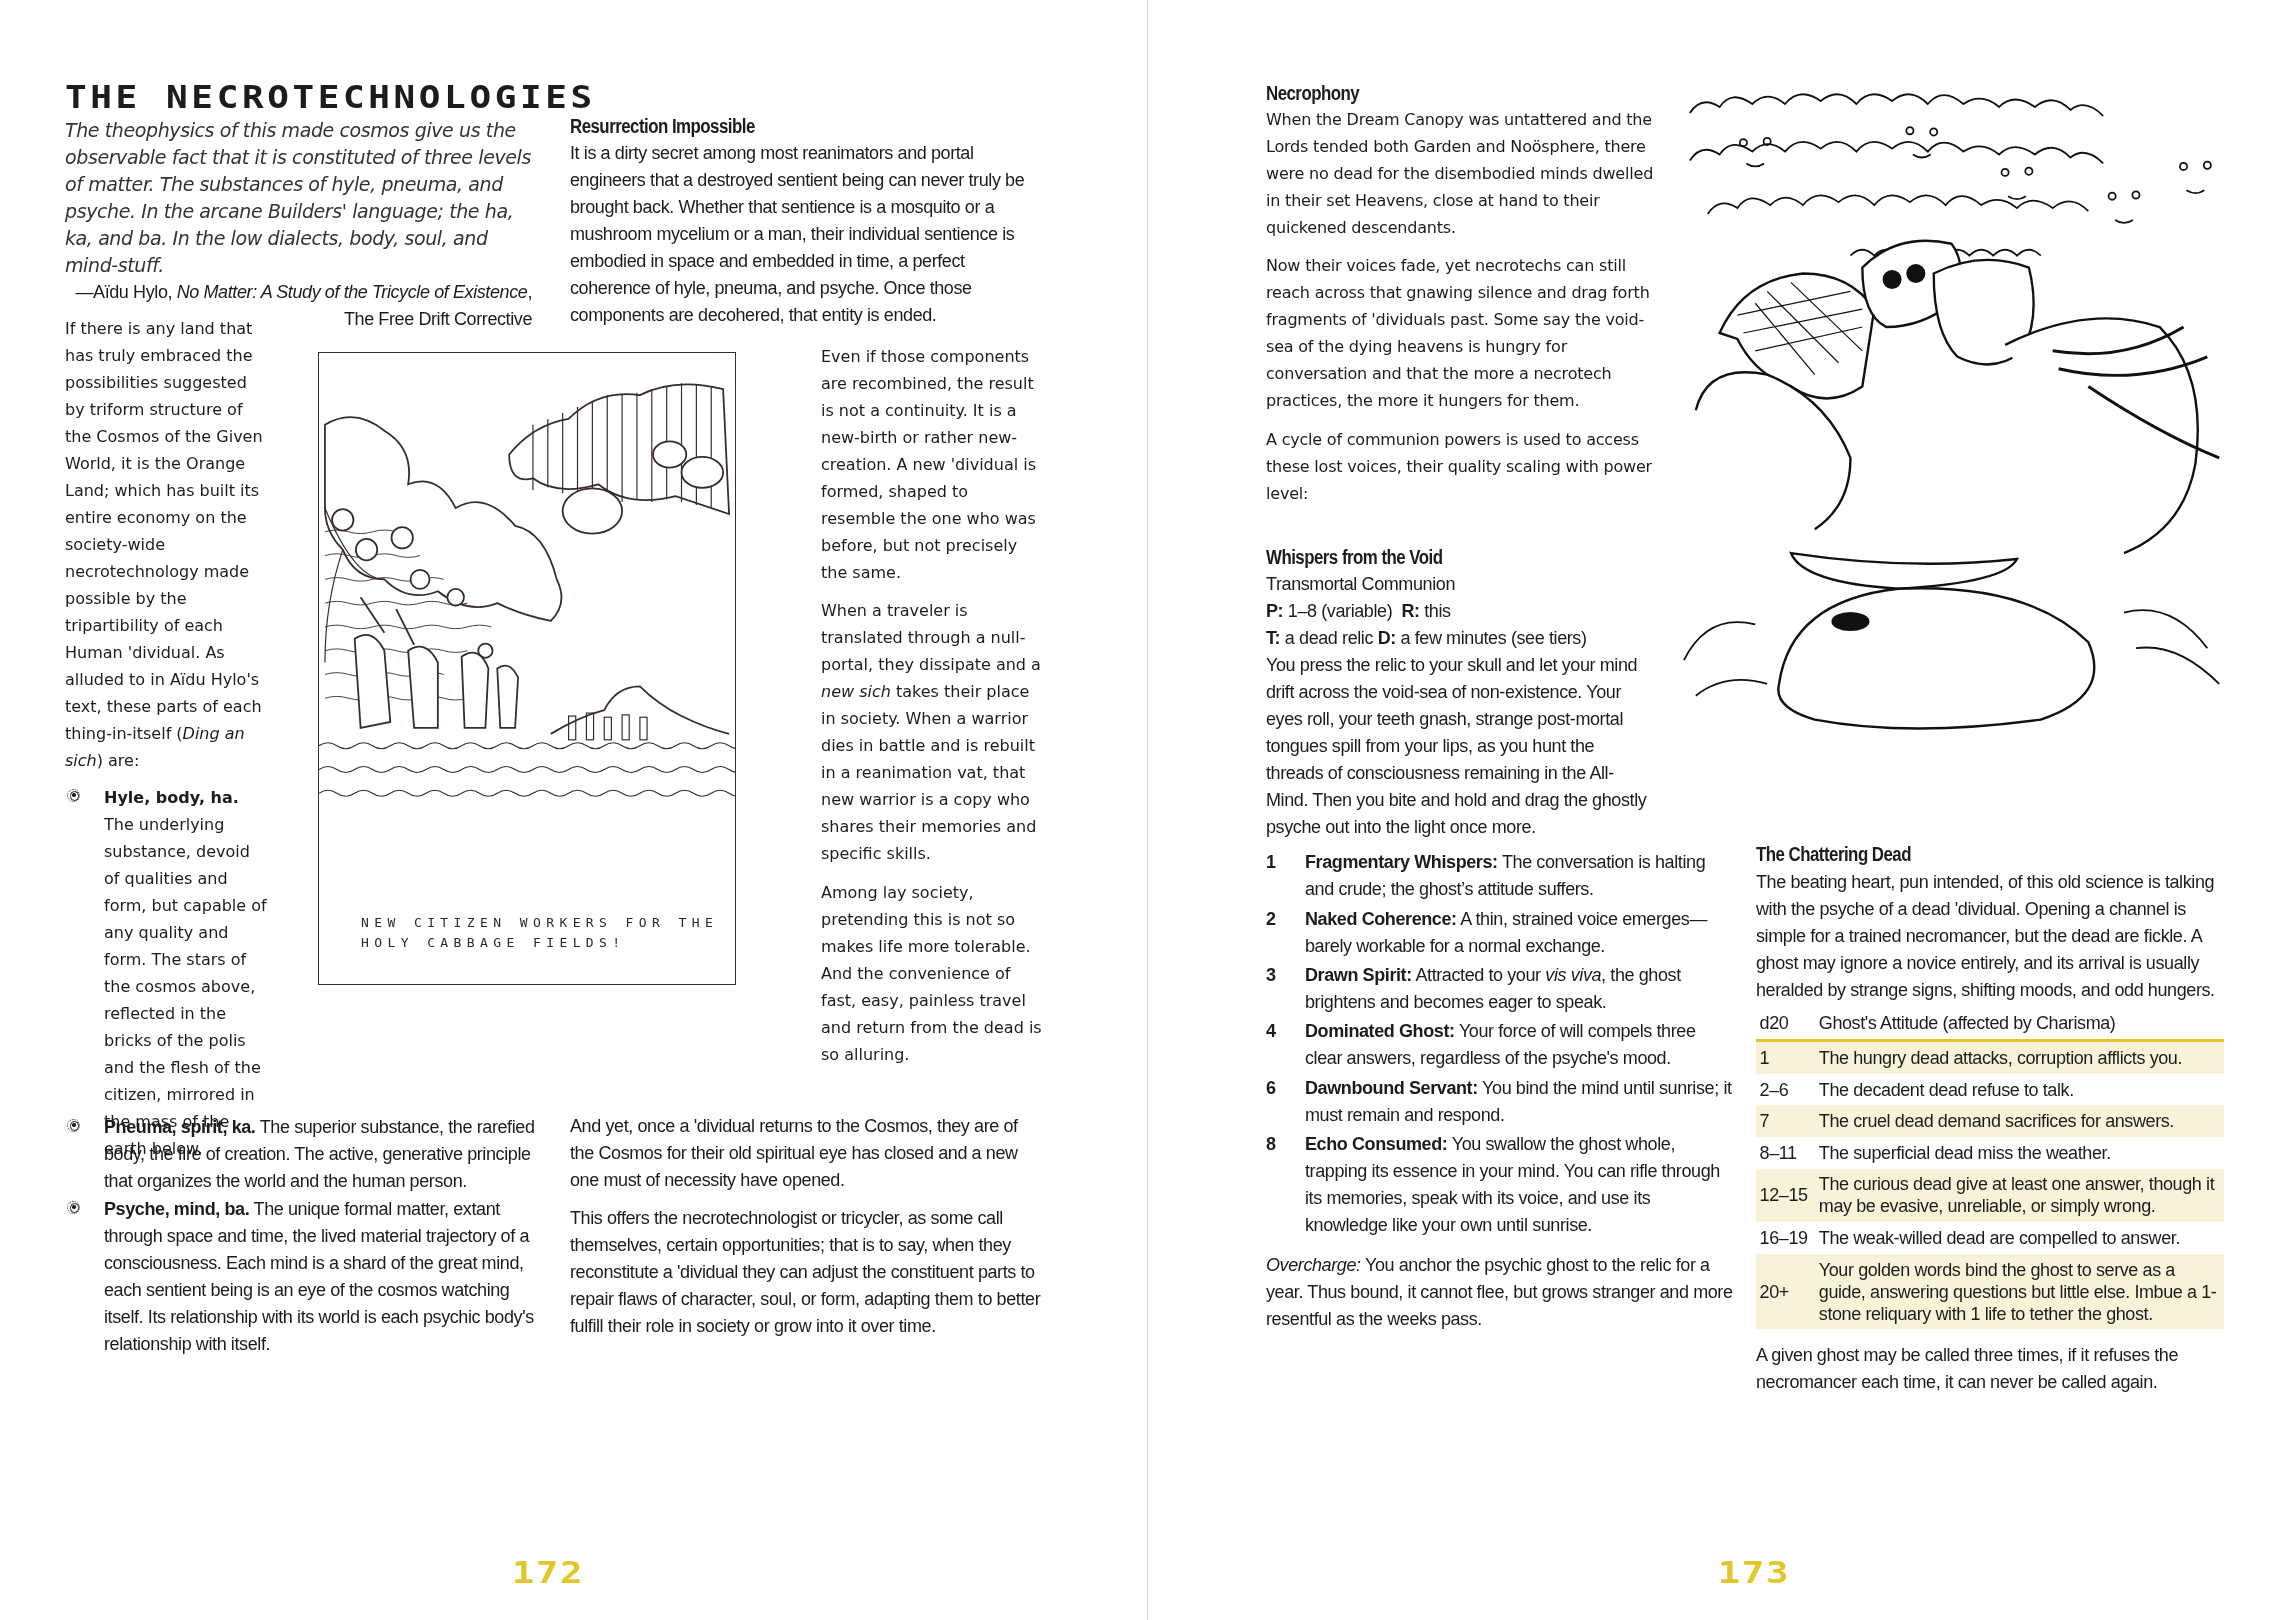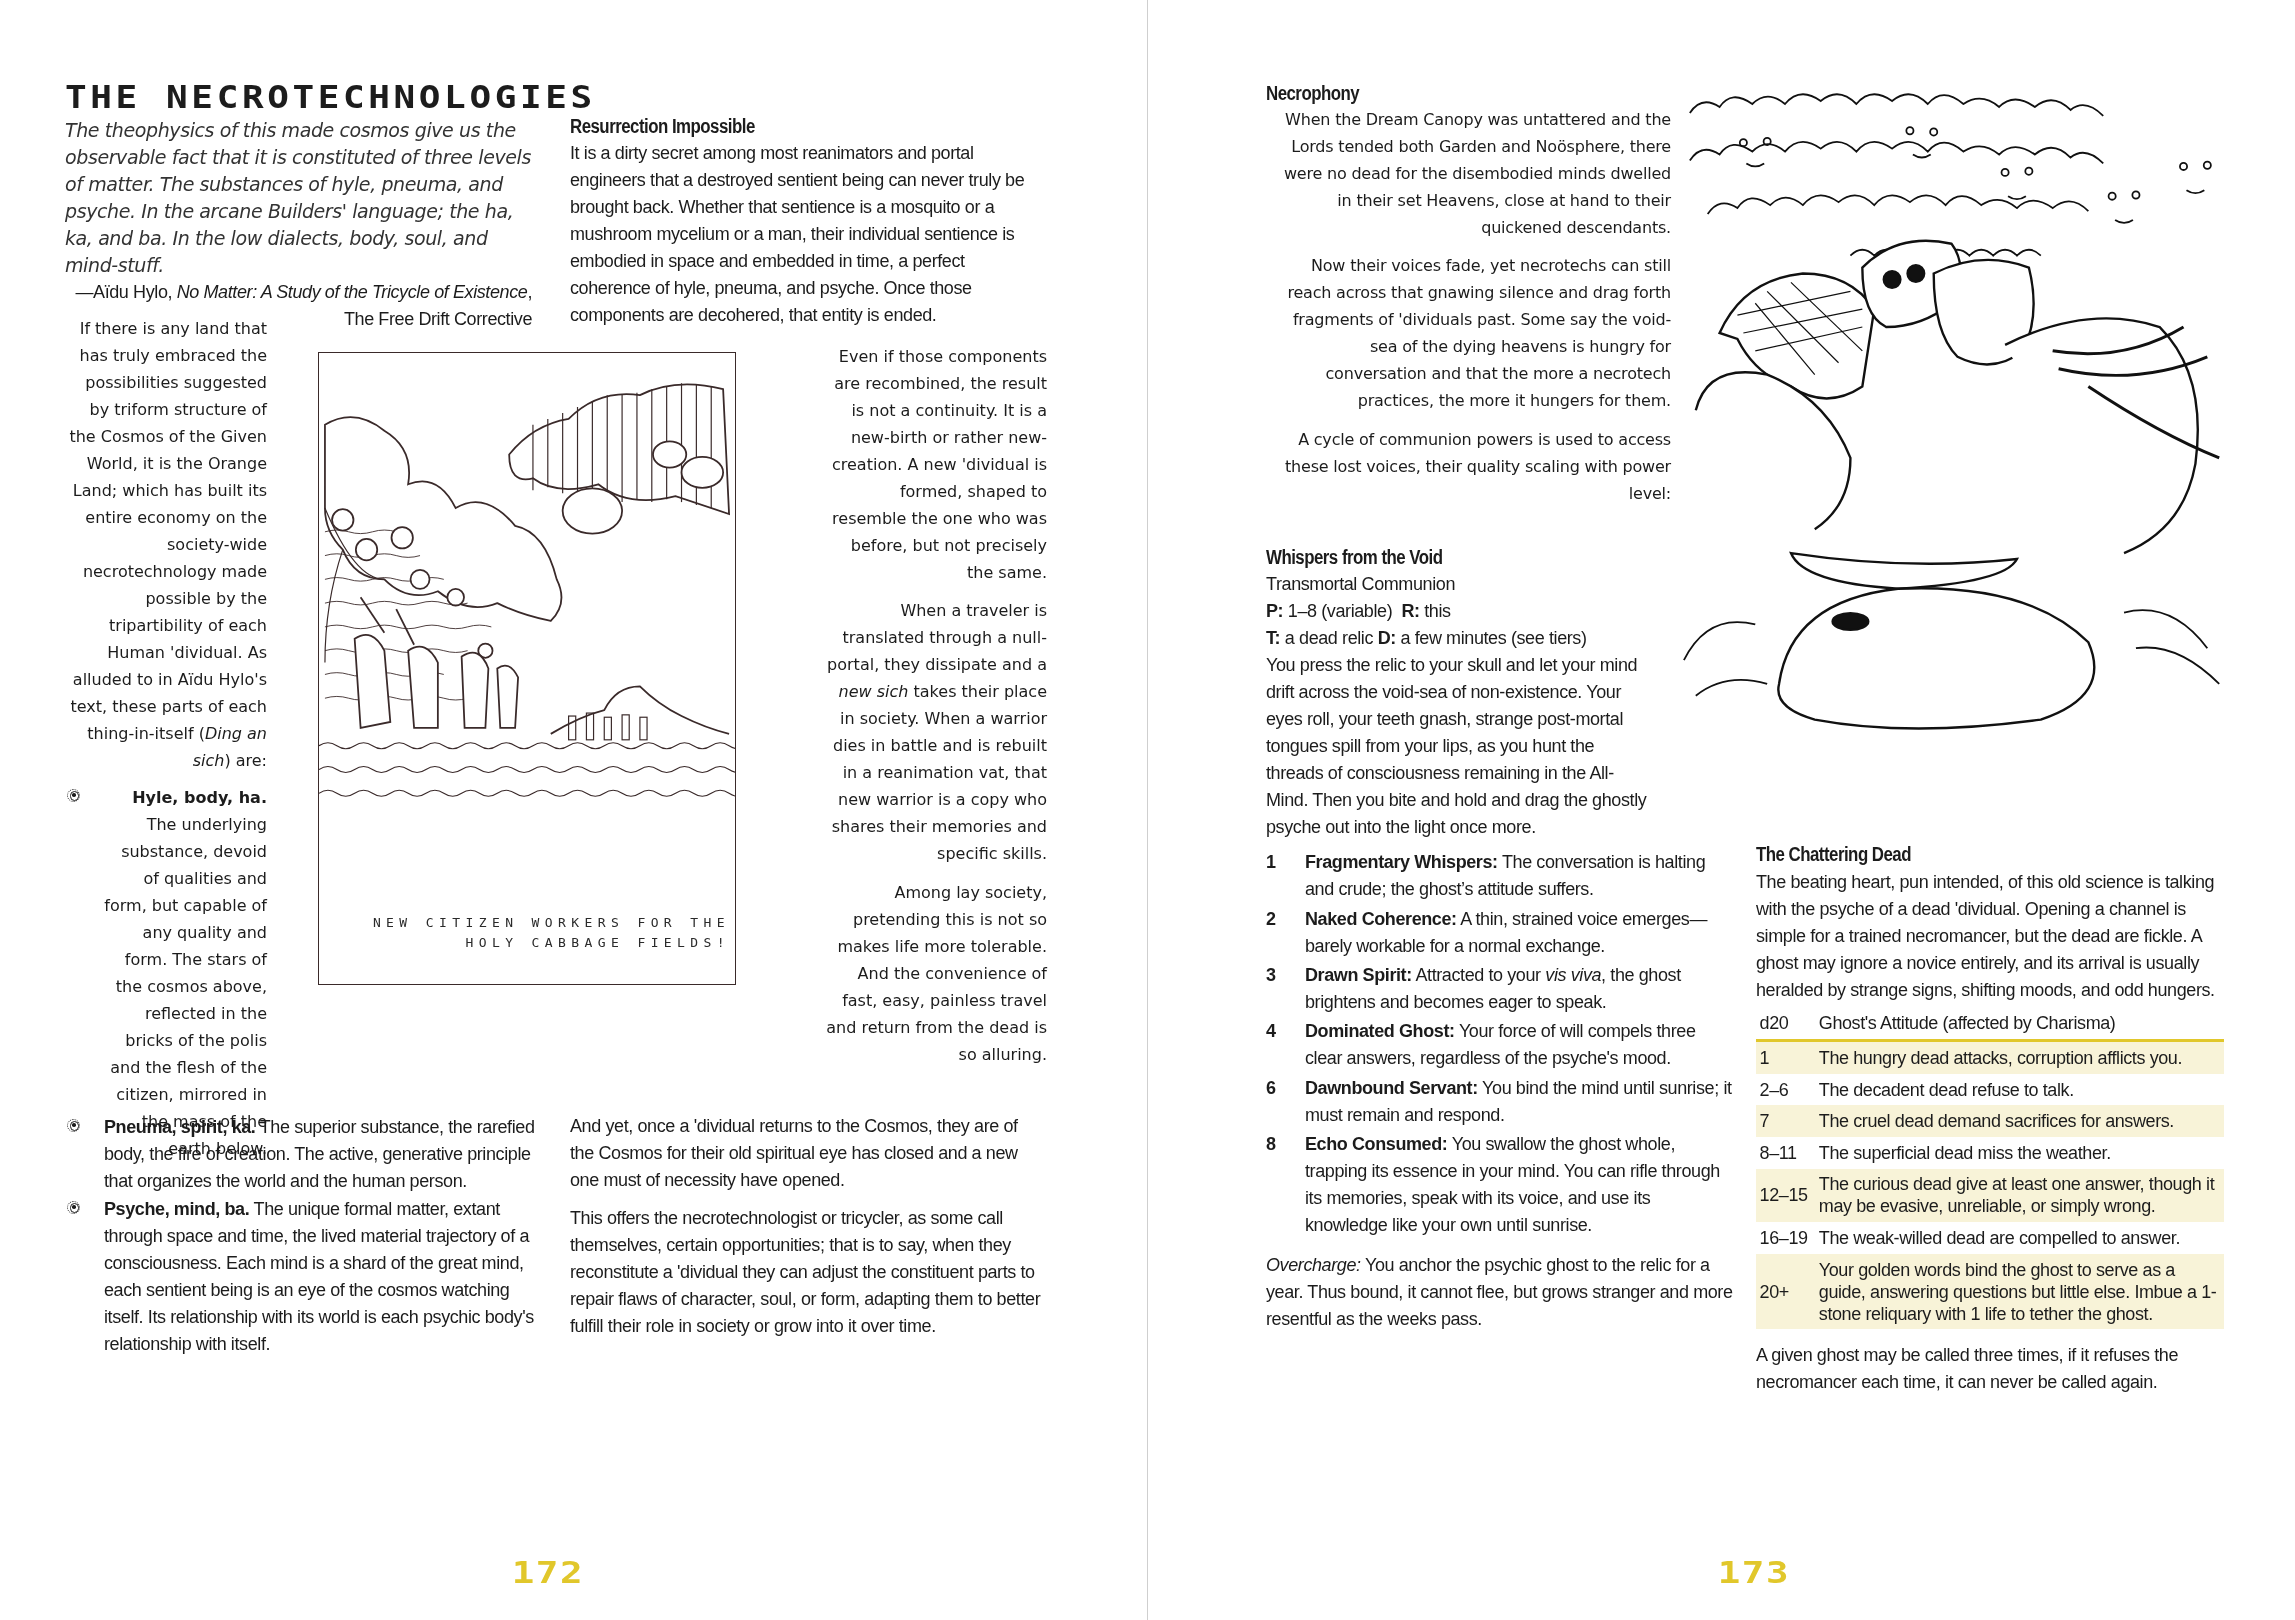--- a/index.html
+++ b/index.html
@@ -5,21 +5,21 @@
   html, body { margin:0; padding:0; background:#ffffff; }
   body { width:2295px; height:1621px; position:relative; overflow:hidden; color:#1c1c1c;
          font-family:"Liberation Sans", sans-serif; }
   .page { position:absolute; top:0; height:1621px; background:#fff; }
   .page.left { left:0; width:1147px; }
   .page.right { left:1148px; width:1147px; }
   .spine { position:absolute; left:1147px; top:0; width:1.2px; height:1621px; background:#cfcfcf; }
 
   .abs { position:absolute; }
   .body-text { font-family:"Liberation Sans Narrow","Liberation Sans", sans-serif; font-size:18px; line-height:27px; letter-spacing:-0.4px; }
-  .wide-text { font-family:"DejaVu Sans", sans-serif; font-size:16px; line-height:27px; letter-spacing:0px;text-align:right; }
+  .wide-text { font-family:"DejaVu Sans", sans-serif; font-size:16px; line-height:27px; letter-spacing:0px; }
   .italic { font-style:italic;margin-top:37px; }
   p { margin:0 0 11.3px 0; }
 
   .chapter-title { font-family:"DejaVu Sans Mono", monospace; font-weight:bold; font-size:36px; letter-spacing:3.6px;
                    line-height:39px; text-transform:uppercase; transform:scaleY(0.9); transform-origin:left top; }
   .h3 { font-family:"Liberation Sans", sans-serif; font-weight:bold; font-size:19.6px; line-height:26px; letter-spacing:-0.6px;
         transform:scaleX(0.86); transform-origin:left top; white-space:nowrap; }
 
   .epigraph { font-family:"DejaVu Sans", sans-serif; font-style:italic; font-size:19px; line-height:27px; color:#333; letter-spacing:-0.4px; }
   .attribution { text-align:right; font-family:"Liberation Sans", sans-serif; font-size:18px; line-height:27px; letter-spacing:-0.4px; }
@@ -76,21 +76,21 @@
     <li style="margin-bottom:1.2px;">
       <span class="bullet-icon"></span>
       <b>Pneuma, spirit, ka.</b><span> The superior substance, the rarefied body, the fire of creation. The active, generative principle that organizes the world and the human person.</span>
     </li>
     <li>
       <span class="bullet-icon"></span>
       <b>Psyche, mind, ba.</b><span> The unique formal matter, extant through space and time, the lived material trajectory of a consciousness. Each mind is a shard of the great mind, each sentient being is an eye of the cosmos watching itself. Its relationship with its world is each psychic body's relationship with itself.</span>
     </li>
   </ul>
 
-  <div class="illus-frame" style="left:318px; top:352px; width:416px; height:631px;text-align:right;">
+  <div class="illus-frame" style="left:318px; top:352px; width:416px; height:631px;">
     <svg width="416" height="631" viewBox="0 0 700 1060">
       <g stroke="#3a2a2a" fill="none" stroke-width="3">
 
         <path d="M320 170 Q360 120 420 110 Q470 60 540 70 Q600 40 680 60 L690 270 L600 240 Q520 260 470 220 Q400 240 360 210 Q320 220 320 170 Z"></path>
         <g stroke-width="2">
           <line x1="360" y1="120" x2="360" y2="230"></line>
             <line x1="385" y1="110" x2="385" y2="225"></line>
             <line x1="410" y1="100" x2="410" y2="235"></line>
           <line x1="435" y1="90" x2="435" y2="240"></line>
             <line x1="460" y1="80" x2="460" y2="230"></line>

